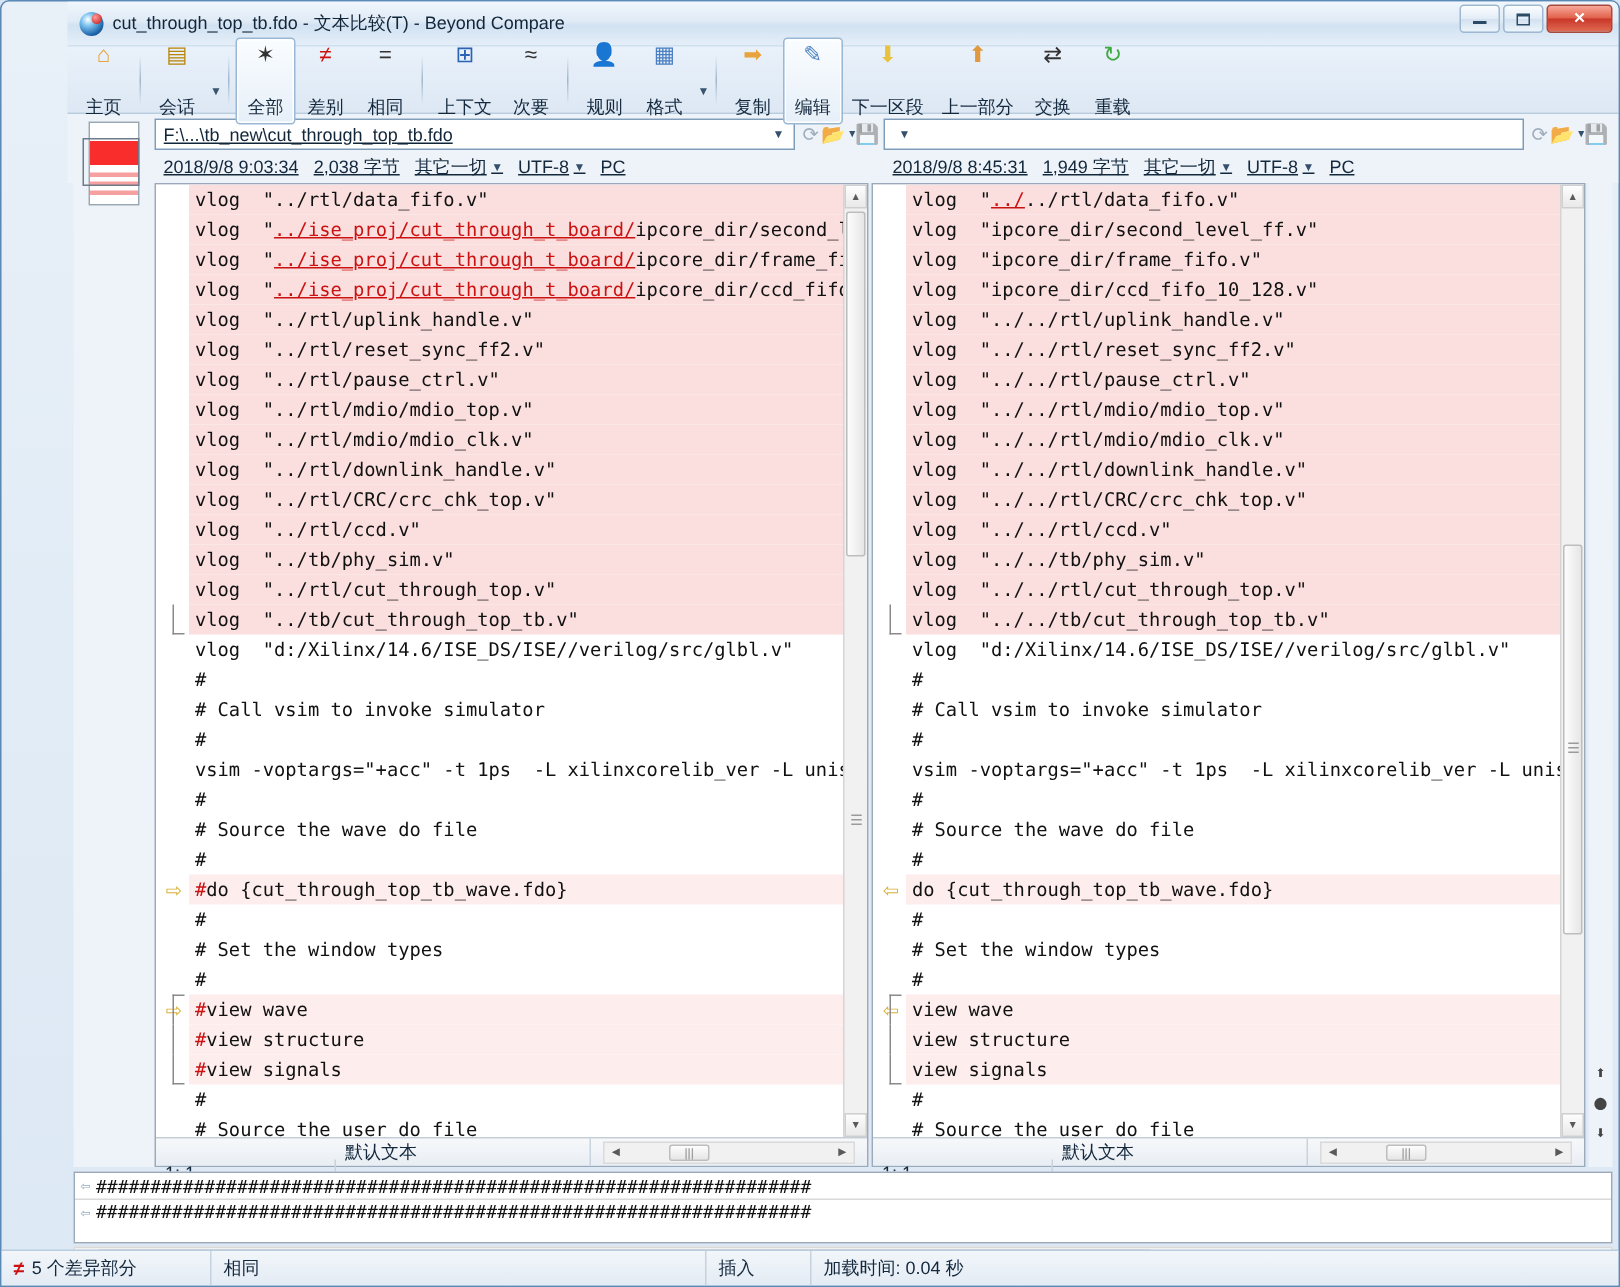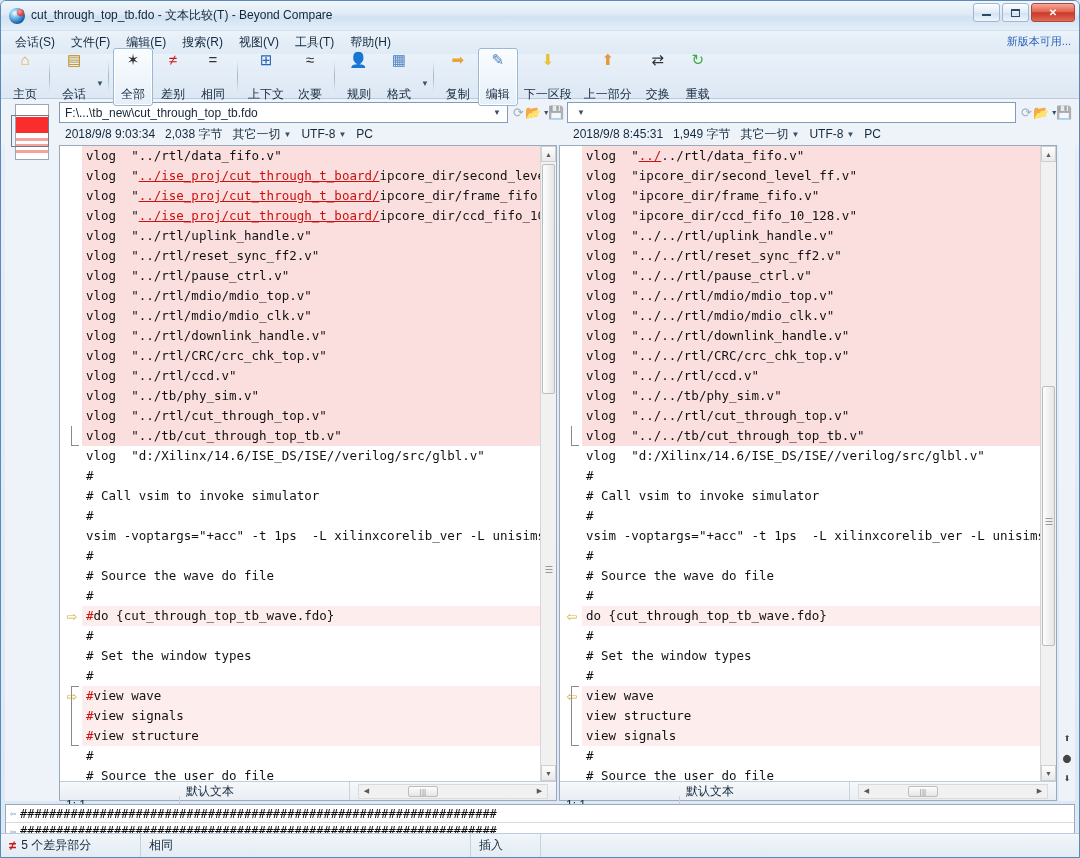--- a/index.html
+++ b/index.html
@@ -11,20 +11,21 @@
     overflow: hidden;
     background: #d6e3f0;
   }
   #app {
     position: relative;
     width: 1080px; height: 858px;
     background: linear-gradient(180deg,#e8f0f8 0%,#dce8f4 100%);
     border: 1px solid #5b89b5;
     border-radius: 6px 6px 0 0;
     overflow: hidden;
+    padding-left: 44px;
   }
 
   
   .titlebar {
     height: 30px;
     background: linear-gradient(180deg,#f0f6fc 0%,#e0ebf6 45%,#d2e2f2 55%,#e4eef8 100%);
     display: flex; align-items: center;
     padding-left: 8px;
     position: relative;
     border-bottom: 1px solid #cfe0ef;
@@ -133,33 +134,33 @@
 
   .pane-head { flex:1 1 0; min-width:0; padding-right:2px; }
   .pathrow { display:flex; align-items:center; height:21px; }
   .pathbox {
     flex:1 1 auto; min-width:0; height:21px;
     background:#fff; border:1px solid #7f9db9;
     display:flex; align-items:center;
     padding: 0 2px 0 5px;
     font-size:12px; color:#12263a;
   }
-  .pathbox .txt { flex:1 1 auto; overflow:hidden; white-space:nowrap; text-overflow:ellipsis; }
+  .pathbox .txt { flex:1 1 auto; overflow:hidden; white-space:nowrap; text-overflow:ellipsis;text-decoration:underline; }
   .pathbox .dd { font-size:8px; color:#34506c; padding: 0 4px; }
   .pbtn { width:17px; height:19px; display:flex; align-items:center; justify-content:center; font-size:13px; color:#3d5a75; margin-left:2px;}
   .pbtn.folder { color:#d49a2a; }
   .pbtn.disabled { opacity:.45; }
   .pbtn .mini { font-size:7px; margin-left:1px; color:#34506c;}
 
   .inforow {
     display:flex; align-items:center; height:22px;
     font-size:12px; color:#13283d; padding-left:6px; gap:10px;
   }
   .inforow .drop { font-size:8px; color:#34506c; margin-left:3px; }
-  .inforow .cell { display:flex; align-items:center; white-space:nowrap; }
+  .inforow .cell { display:flex; align-items:center; white-space:nowrap;text-decoration:underline; }
 
   
   .diff-area {
     display:flex;
     padding: 0 4px;
     height: 656px;
   }
   .gutter-col { width:54px; flex:none; background:#eef3f9; }
   .pane {
     flex:1 1 0; min-width:0;
@@ -302,30 +303,20 @@
       <div class="wb">
           <span class="mn"></span>
         </div>
       <div class="wb">
           <span class="mx"></span>
         </div>
       <div class="wb close">✕</div>
     </div>
   </div>
 
-  <div class="menubar">
-    <div class="mi">会话(S)</div>
-    <div class="mi">文件(F)</div>
-    <div class="mi">编辑(E)</div>
-    <div class="mi">搜索(R)</div>
-    <div class="mi">视图(V)</div>
-    <div class="mi">工具(T)</div>
-    <div class="mi">帮助(H)</div>
-    <a class="newver">新版本可用...</a>
-  </div>
 
   <div class="toolbar" id="toolbar">
       <div class="tbtn-wrap">
         <div class="tbtn">
           <div class="ic" style="color: rgb(232, 163, 61);">⌂</div>
           <div class="lb">主页</div>
         </div>
       </div>
       <div class="tsep"></div>
       <div class="tbtn-wrap">
@@ -516,22 +507,22 @@
             <div class="ln"><span>#</span></div>
             <div class="ln"><span>vsim -voptargs="+acc" -t 1ps  -L xilinxcorelib_ver -L unisims_ver -L un</span></div>
             <div class="ln"><span>#</span></div>
             <div class="ln"><span># Source the wave do file</span></div>
             <div class="ln"><span>#</span></div>
             <div class="ln light"><span class="rd">#</span><span>do {cut_through_top_tb_wave.fdo}</span></div>
             <div class="ln"><span>#</span></div>
             <div class="ln"><span># Set the window types</span></div>
             <div class="ln"><span>#</span></div>
             <div class="ln light"><span class="rd">#</span><span>view wave</span></div>
+            <div class="ln light"><span class="rd">#</span><span>view structure</span></div>
             <div class="ln light"><span class="rd">#</span><span>view signals</span></div>
-            <div class="ln light"><span class="rd">#</span><span>view structure</span></div>
             <div class="ln"><span>#</span></div>
             <div class="ln"><span># Source the user do file</span></div>
           </div>
         <div class="vsb">
           <div class="ar">▲</div>
           <div class="thumb2" style="top:18px;height:230px;"></div>
           <div class="grip" style="top:418px;">
               <i></i>
               <i></i>
               <i></i>
@@ -643,15 +634,16 @@
     <span class="ar r">▶</span>
   </div>
 
   <div class="statusbar">
     <div class="sb-cell c1">
       <span class="neq">≠</span>
       <span>5 个差异部分</span>
     </div>
     <div class="sb-cell c2">相同</div>
     <div class="sb-cell c4">插入</div>
+    <div class="sb-cell last">加载时间: 0.04 秒</div>
   </div>
 
 </div>
 
 </body></html>

